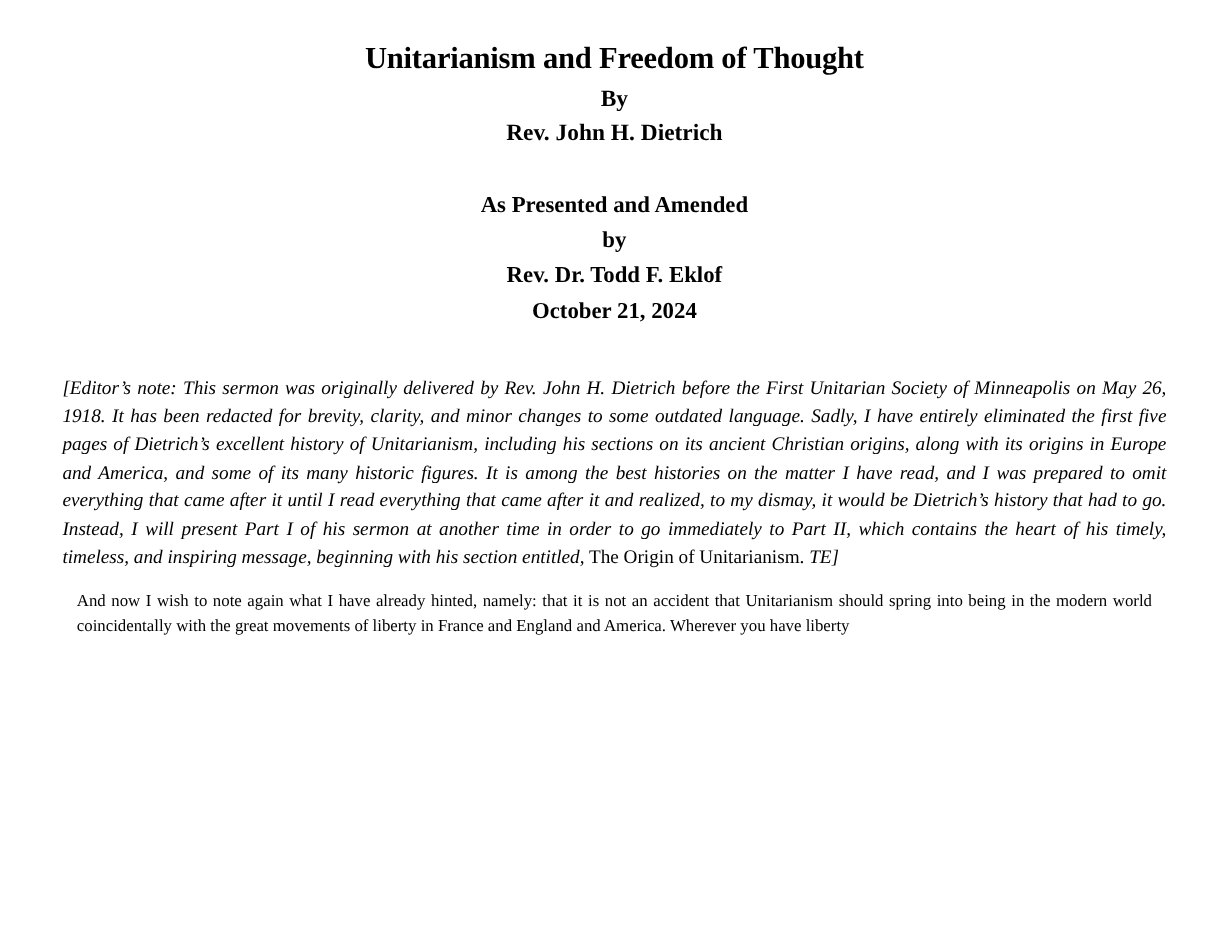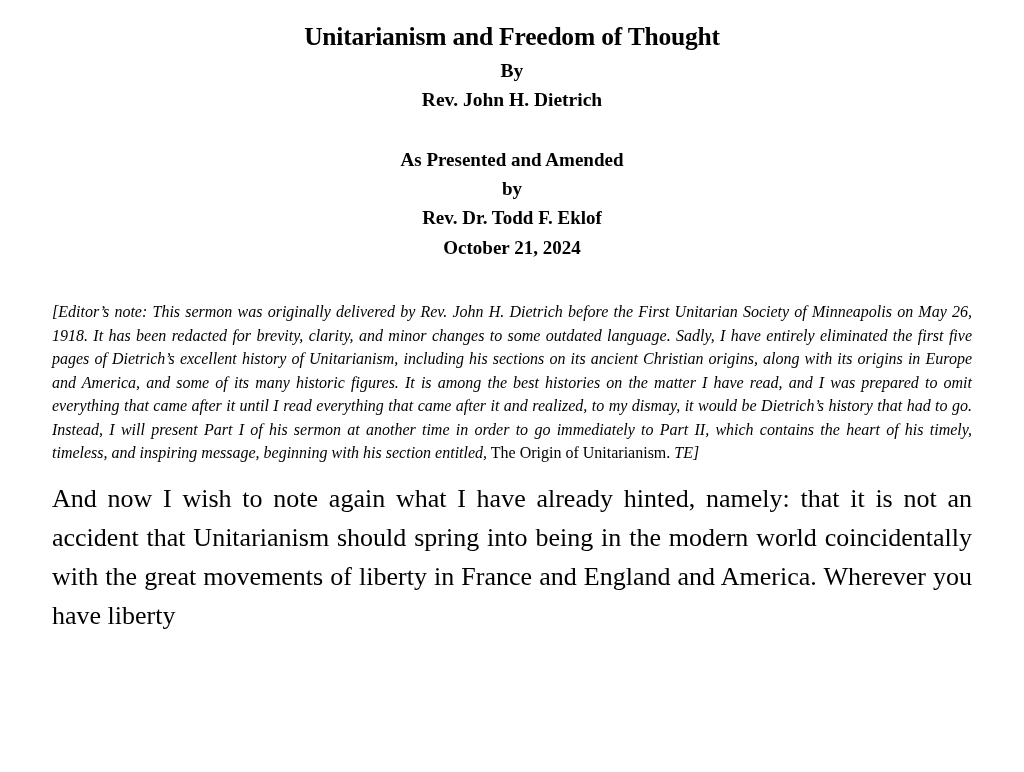--- a/index.html
+++ b/index.html
@@ -11,21 +11,21 @@
     width: 1024px;
     height: 772px;
     overflow: hidden;
     font-family: "Liberation Serif", serif;
     color: #000000;
   }
   .page {
     width: 1024px;
     height: 744px;
     box-sizing: border-box;
-    padding: 22px 52px 0 52px;
+    padding: 34px 52px 0 52px;
     position: relative;
   }
   .title-block {
     text-align: center;
   }
   .doc-title {
     font-size: 25.5px;
     font-weight: bold;
     line-height: 1.18;
     margin: 0 0 4px 0;
@@ -64,24 +64,24 @@
   .editor-note .roman {
     font-style: normal;
   }
   .section-heading {
     font-size: 19.5px;
     font-weight: bold;
     line-height: 1.5;
     margin: 12px 0 10px 0;
   }
   .body-par {
-    font-size: 26px;
+    font-size: 14px;
     line-height: 1.5;
     text-align: justify;
-    margin: 0;
+    margin: 12px;
   }
 </style>
 </head>
 <body>
 
 <div class="page">
 
   <div class="title-block">
     <h1 class="doc-title">Unitarianism and Freedom of Thought</h1>
     <p class="byline-word">By</p>

